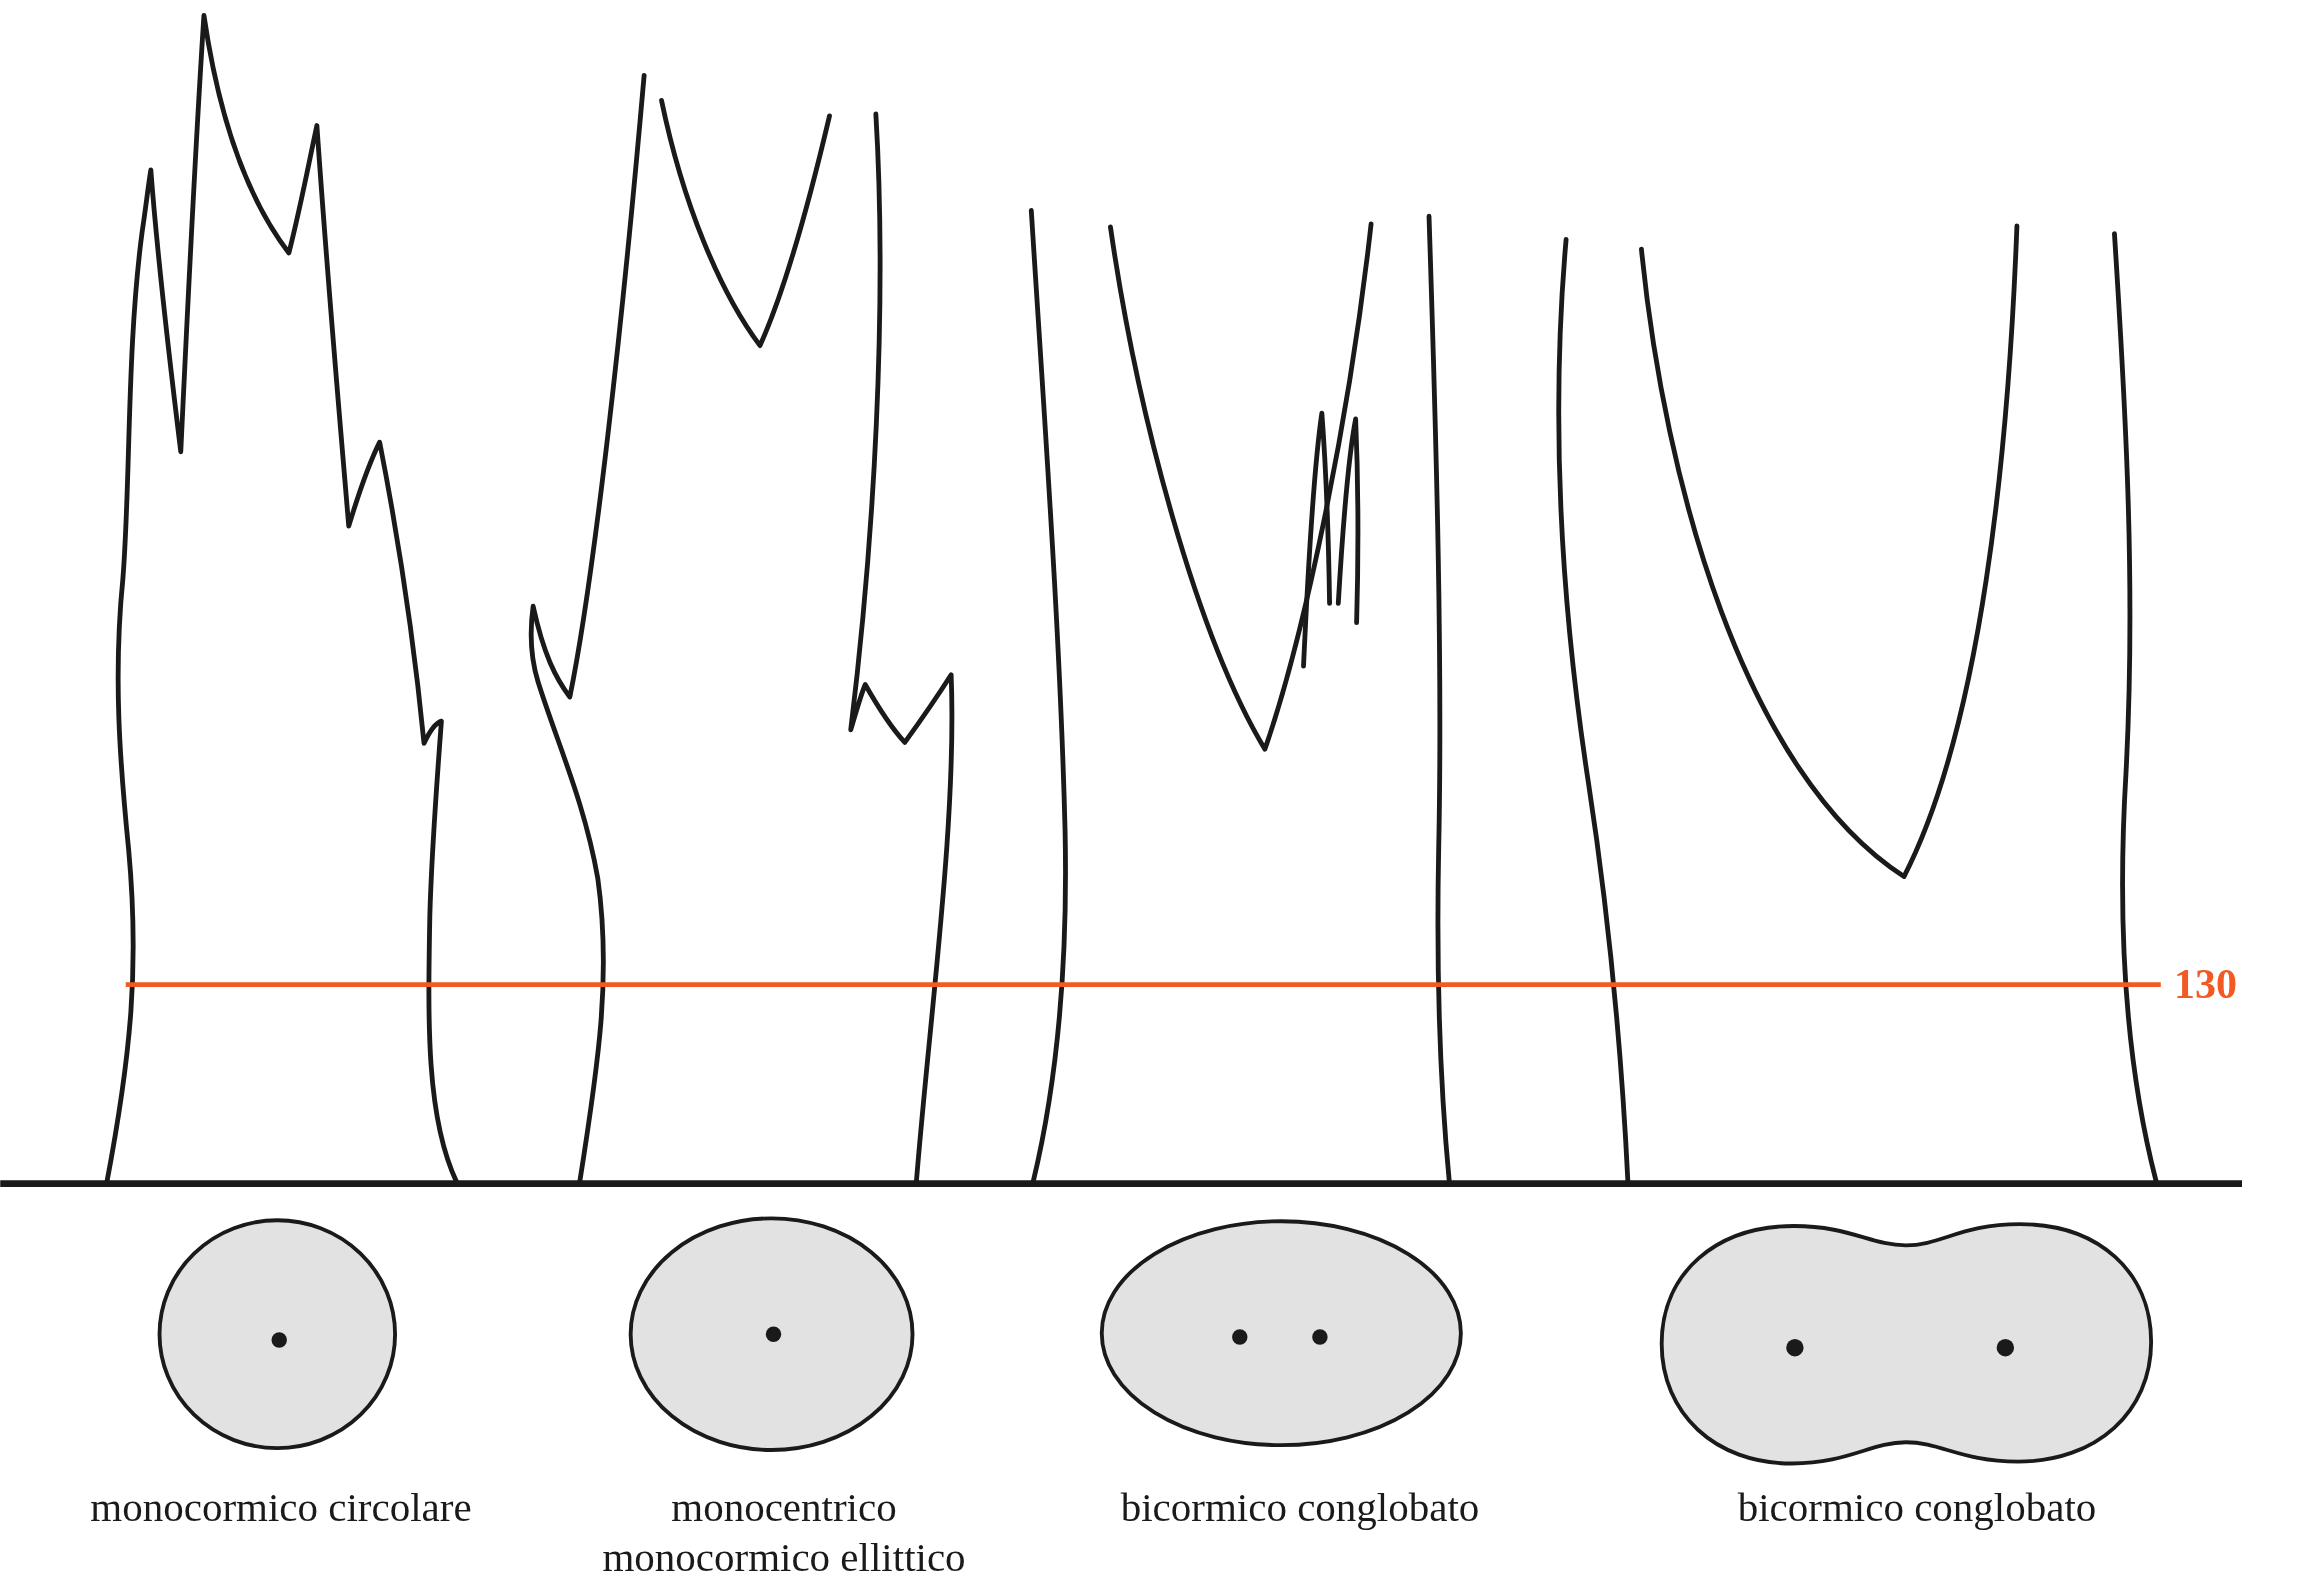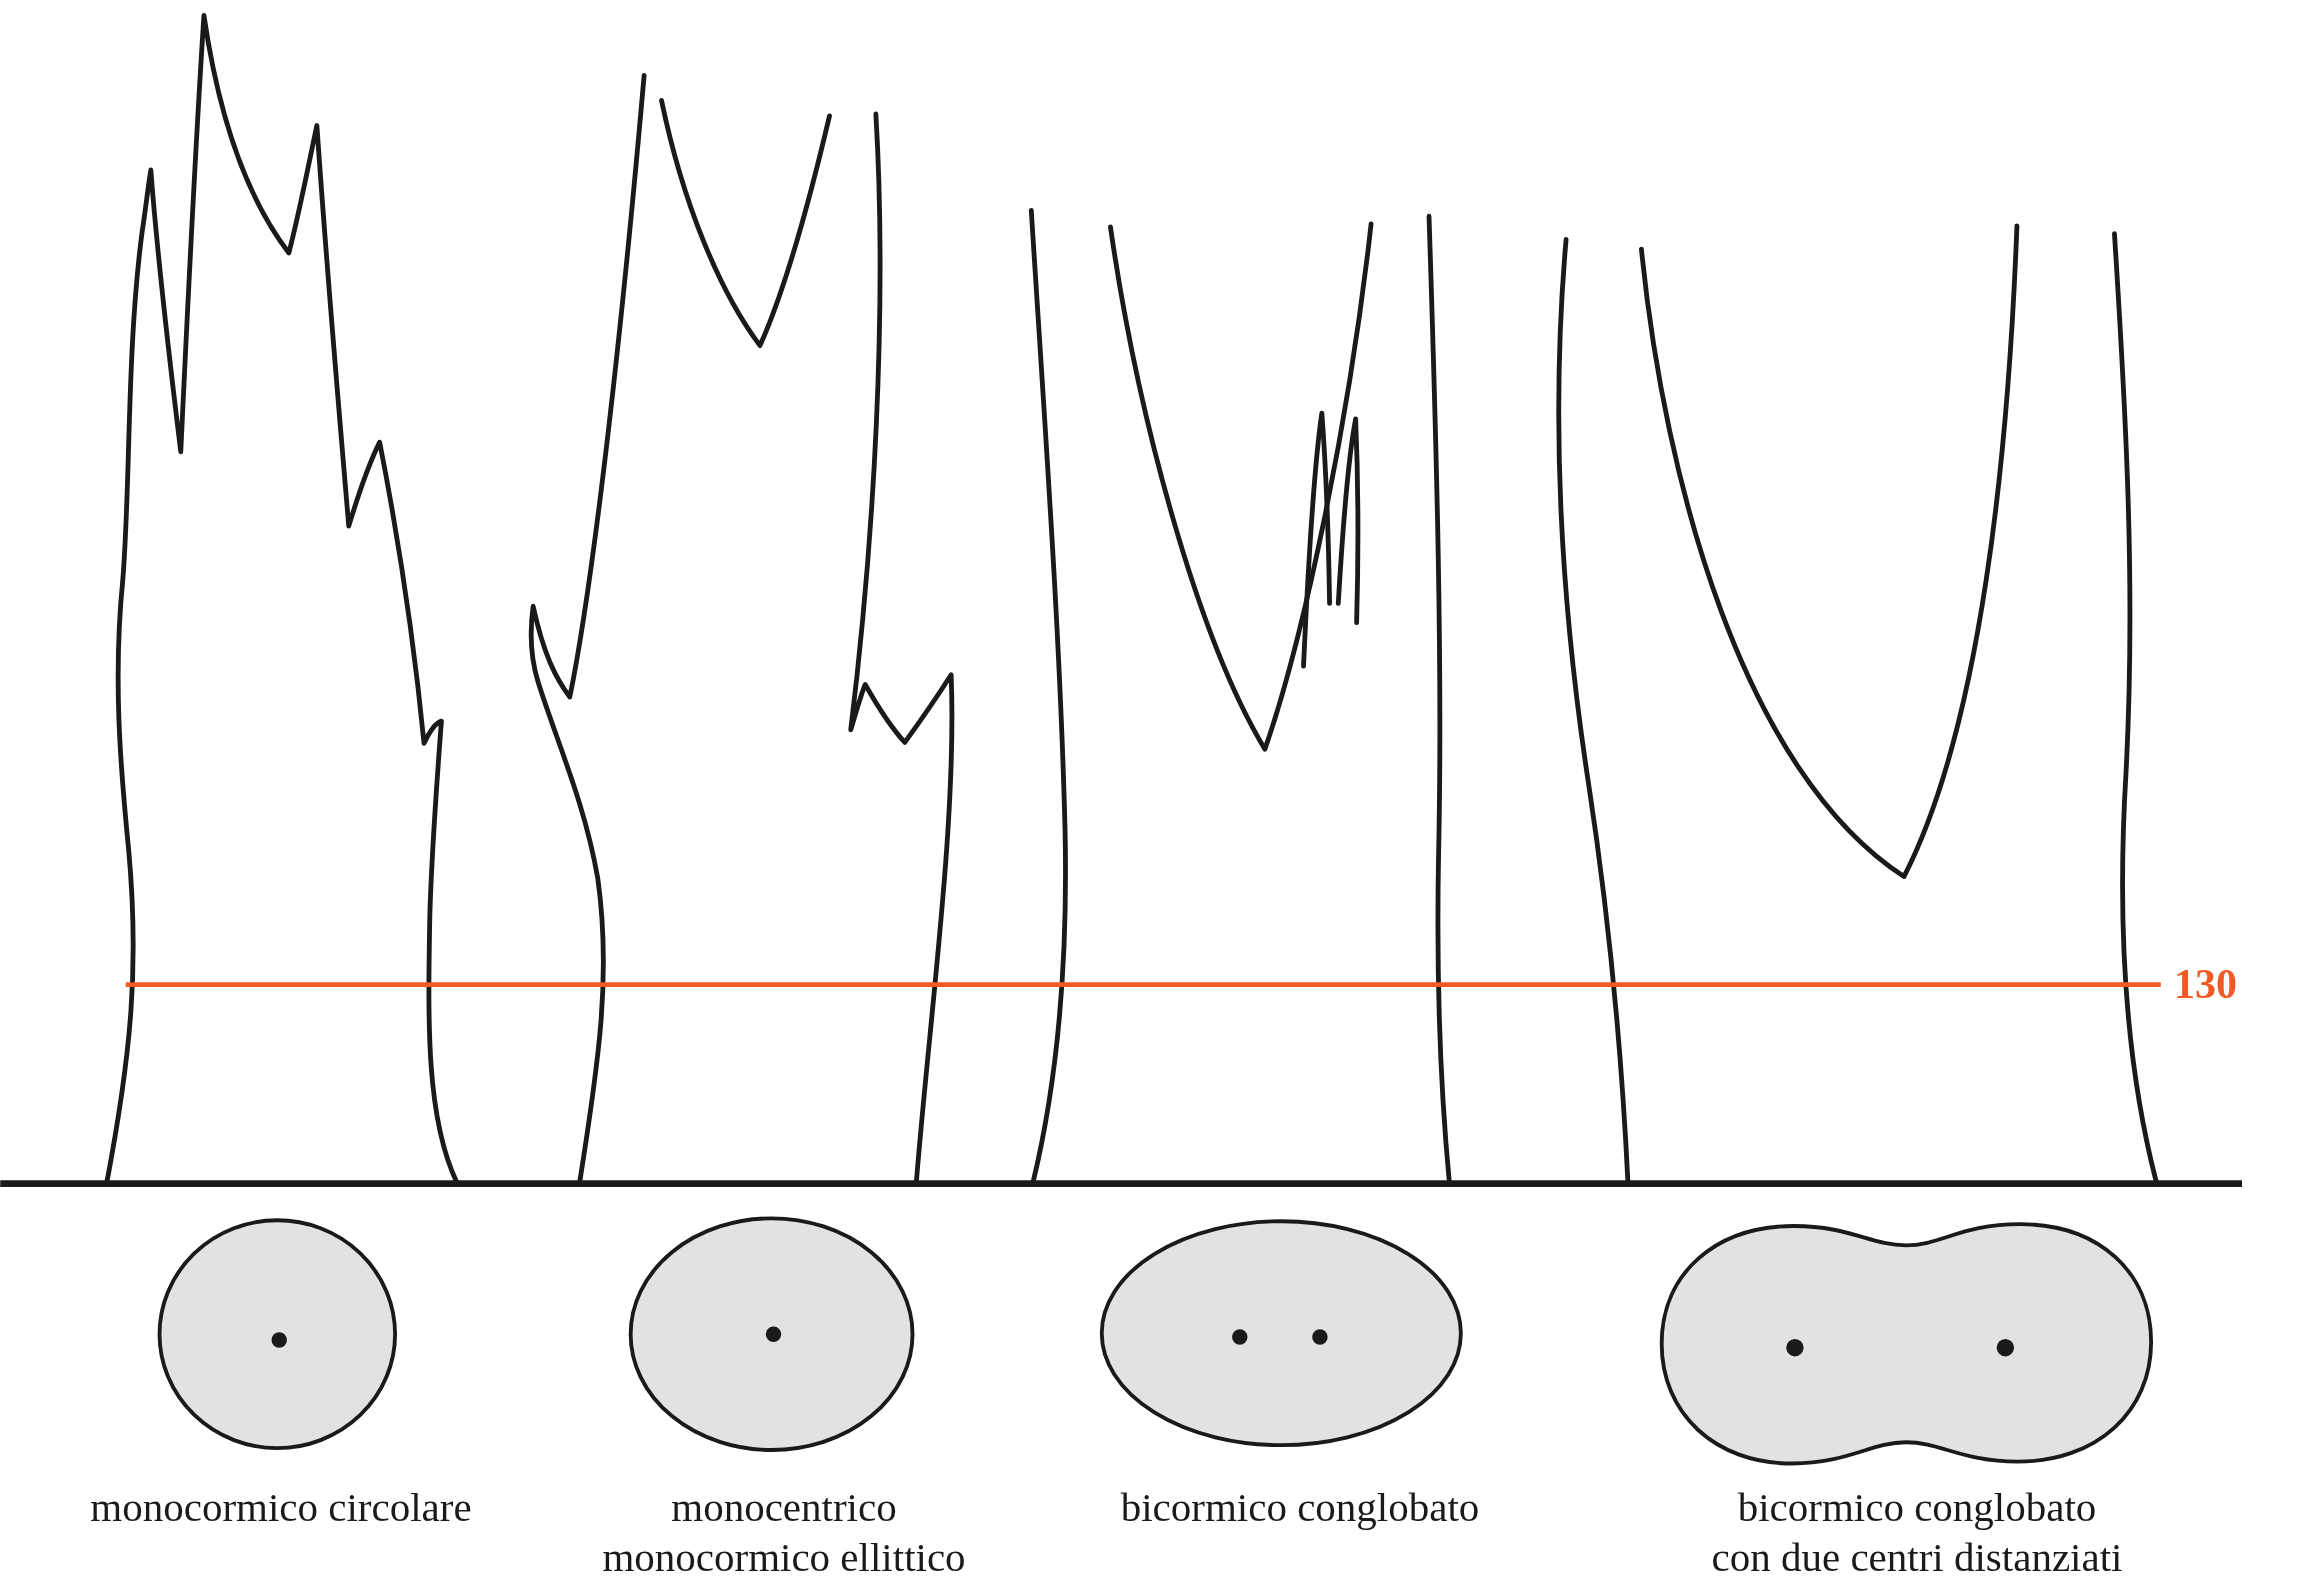--- a/index.html
+++ b/index.html
@@ -171,17 +171,16 @@
     <div>monocentrico</div>
     <div>monocormico ellittico</div>
   </div>
 
   <div class="caption" style="left:1300px">
     <div>bicormico conglobato</div>
   </div>
 
   <div class="caption" style="left:1917px">
     <div>bicormico conglobato</div>
-    <div>con due centri distanziati</div>
   </div>
 
 </div>
 
 
 </body></html>

